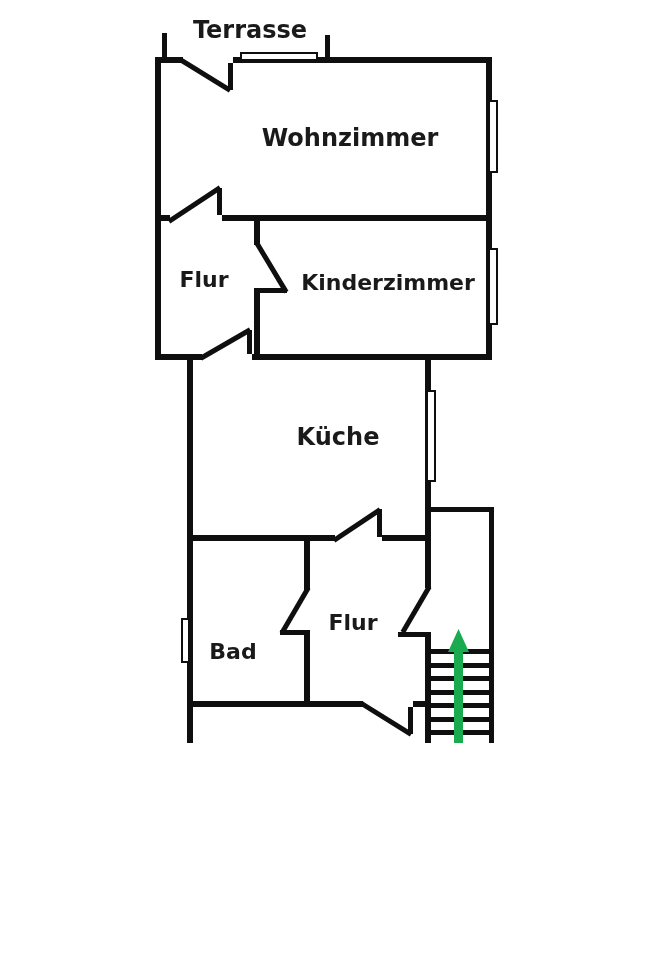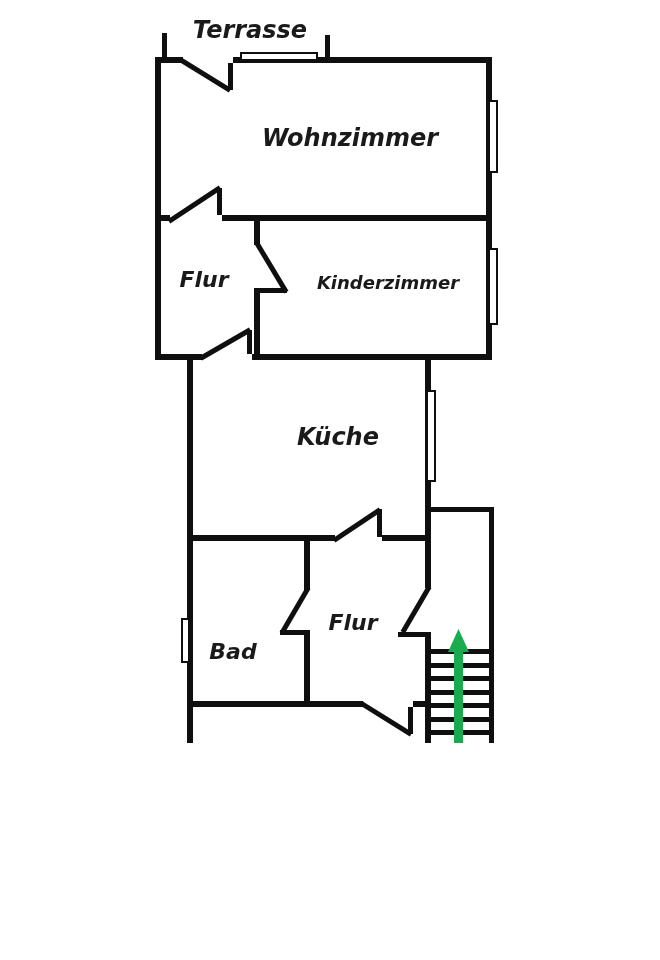--- a/index.html
+++ b/index.html
@@ -2,34 +2,33 @@
 <html><head>
 <meta charset="utf-8">
 <style>
   html,body{margin:0;padding:0;background:#ffffff;}
   .canvas{
     position:relative;
     width:660px;height:743px;
     background:#ffffff;
     font-family:"DejaVu Sans","Liberation Sans",sans-serif;
     overflow:hidden;
-    font-style:italic;
   }
   .plan-svg{position:absolute;left:0;top:0;}
   .lbl{
     position:absolute;
     transform:translate(-50%,-50%);
     font-weight:700;
     white-space:nowrap;
     letter-spacing:0px;
   }
   .lbl-terrasse{left:250px;top:30px;font-size:24px;}
   .lbl-wohnzimmer{left:350px;top:138px;font-size:24px;}
   .lbl-flur-upper{left:204px;top:279px;font-size:22px;}
-  .lbl-kinderzimmer{left:388px;top:282px;font-size:18px;}
+  .lbl-kinderzimmer{left:388px;top:282px;font-size:22px;}
   .lbl-kueche{left:300px;top:437px;font-size:24px;margin-left:38px;}
   .lbl-bad{left:233px;top:615px;font-size:22px;margin-top:36px;}
   .lbl-flur-lower{left:353px;top:622px;font-size:22px;}
   .lbl-schlafzimmer{left:305px;top:811px;font-size:24px;}
 </style>
 </head>
 <body>
 
 <div class="canvas" style="color: rgb(26, 26, 26); background: rgb(255, 255, 255);">
 

